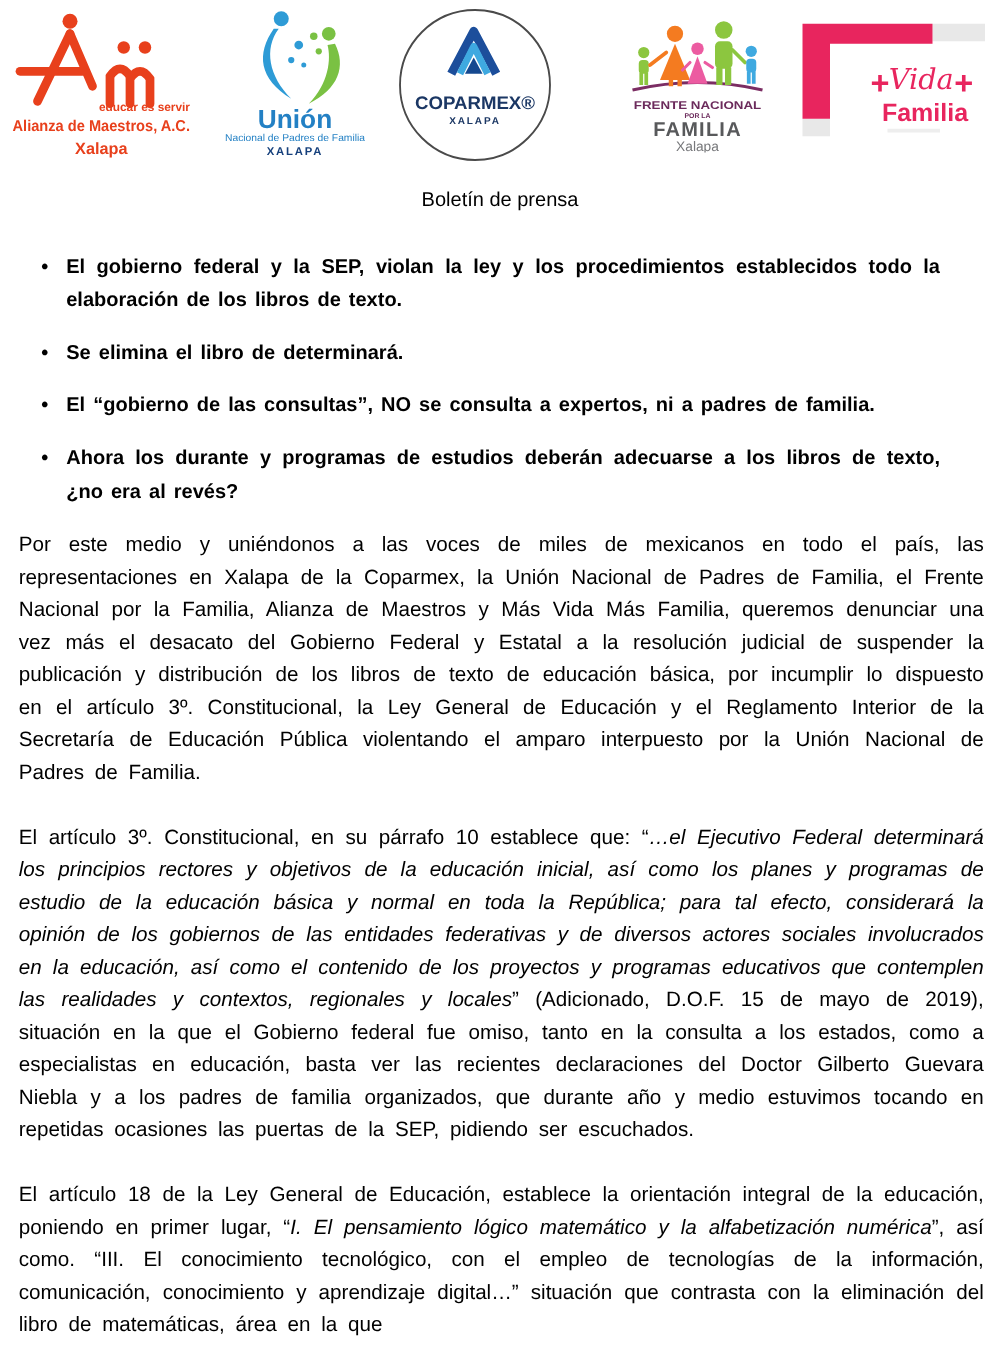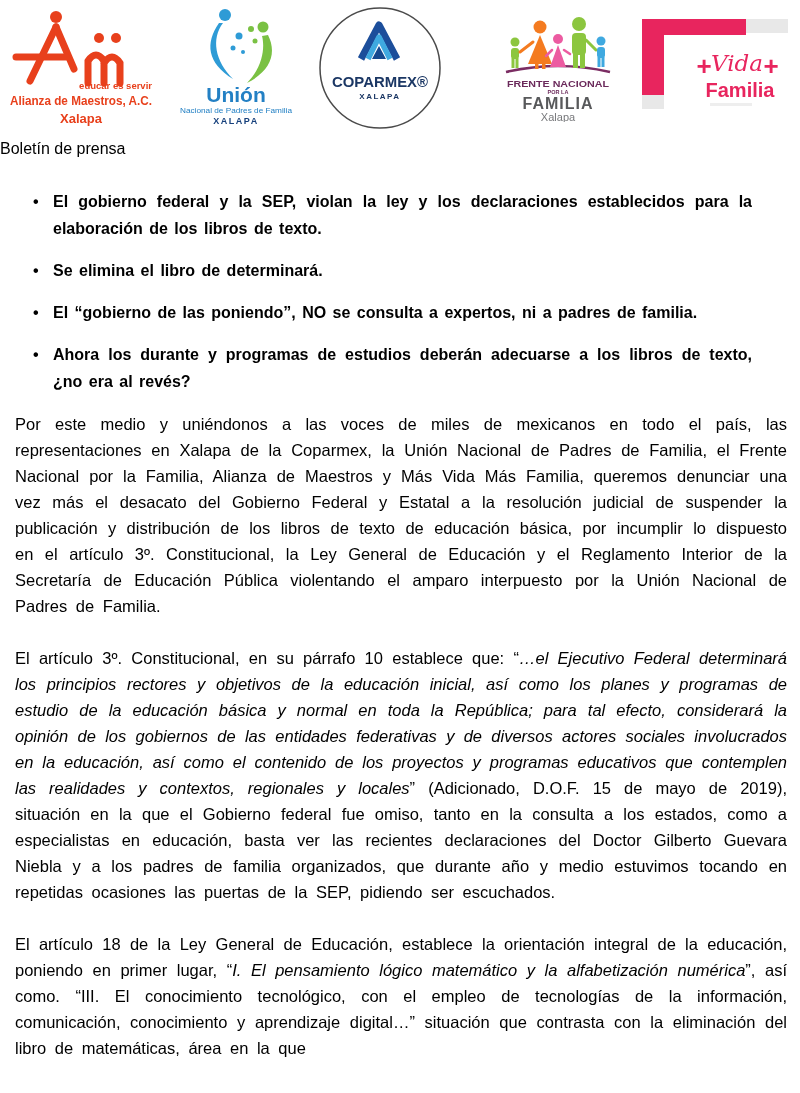--- a/index.html
+++ b/index.html
@@ -18,20 +18,22 @@
     justify-content:space-between;
     align-items:flex-start;
     padding:5px 8px 0 6px;
     height:130px;
   }
   .logo{flex:0 0 auto;}
   svg text{font-family:"Liberation Sans",sans-serif;}
   .vida-script{font-family:"DejaVu Serif",serif;font-style:italic;}
   
   .title-block{
+    margin-top:12px;
+    text-align:center;
     font-size:16px;
     line-height:27px;
   }
   
   .bullets{
     list-style:none;
     margin:26px 48px 0 33px;
     padding:0;
   }
   .bullets li{
@@ -178,29 +180,29 @@
     </div>
   </div>
 
   <div class="title-block">
     <div>Boletín de prensa</div>
   </div>
 
   <ul class="bullets">
     <li>
       <span class="bullet-marker">•</span>
-      <span class="bullet-text">El gobierno federal y la SEP, violan la ley y los declaraciones establecidos para la elaboración de los libros de texto.</span>
+      <span class="bullet-text">El gobierno federal y la SEP, violan la ley y los procedimientos establecidos todo la elaboración de los libros de texto.</span>
     </li>
     <li>
       <span class="bullet-marker">•</span>
       <span class="bullet-text">Se elimina el libro de determinará.</span>
     </li>
     <li>
       <span class="bullet-marker">•</span>
-      <span class="bullet-text">El “gobierno de las poniendo”, NO se consulta a expertos, ni a padres de familia.</span>
+      <span class="bullet-text">El “gobierno de las consultas”, NO se consulta a expertos, ni a padres de familia.</span>
     </li>
     <li>
       <span class="bullet-marker">•</span>
       <span class="bullet-text">Ahora los durante y programas de estudios deberán adecuarse a los libros de texto, ¿no era al revés?</span>
     </li>
   </ul>
 
   <div class="paragraphs">
     <p><span>Por este medio y uniéndonos a las voces de miles de mexicanos en todo el país, las representaciones en Xalapa de la Coparmex, la Unión Nacional de Padres de Familia, el Frente Nacional por la Familia, Alianza de Maestros y Más Vida Más Familia, queremos denunciar una vez más el desacato del Gobierno Federal y Estatal a la resolución judicial de suspender la publicación y distribución de los libros de texto de educación básica, por incumplir lo dispuesto en el artículo 3º. Constitucional, la Ley General de Educación y el Reglamento Interior de la Secretaría de Educación Pública violentando el amparo interpuesto por la Unión Nacional de Padres de Familia.</span></p>
 

